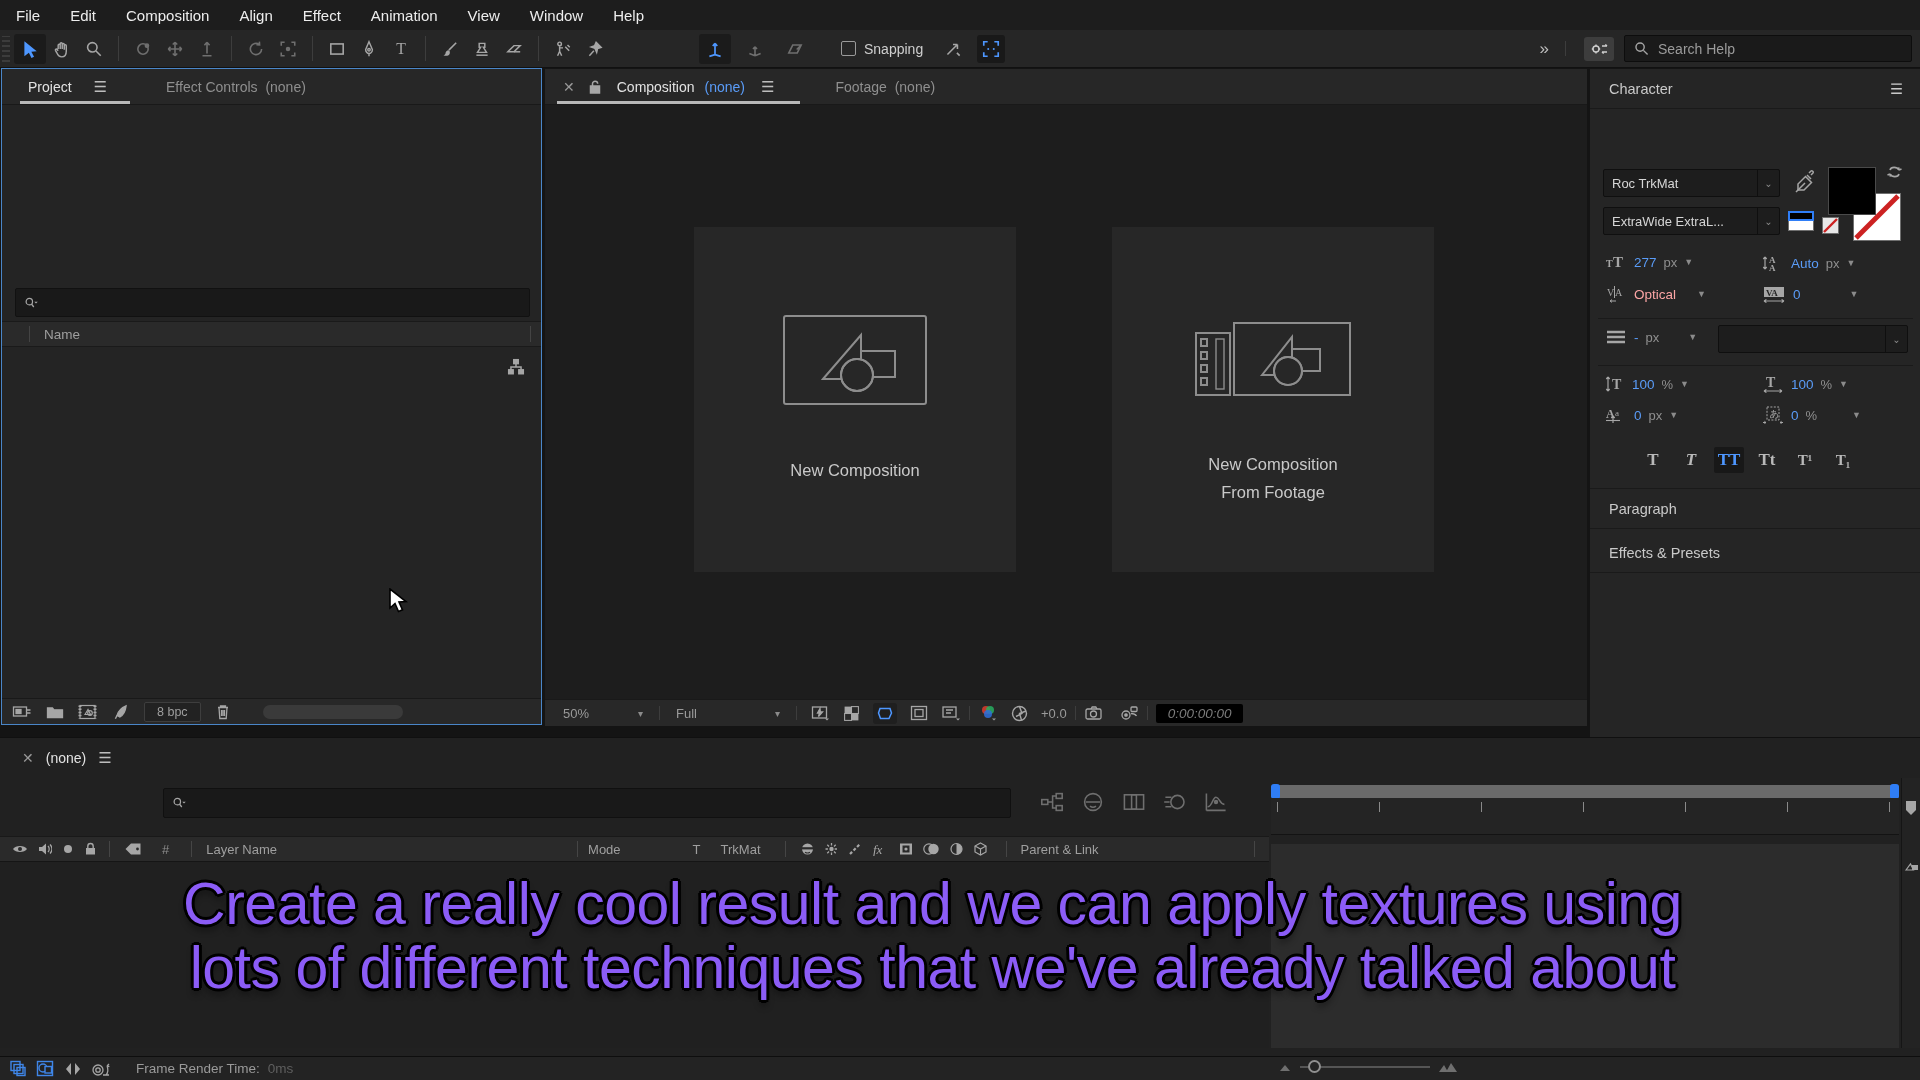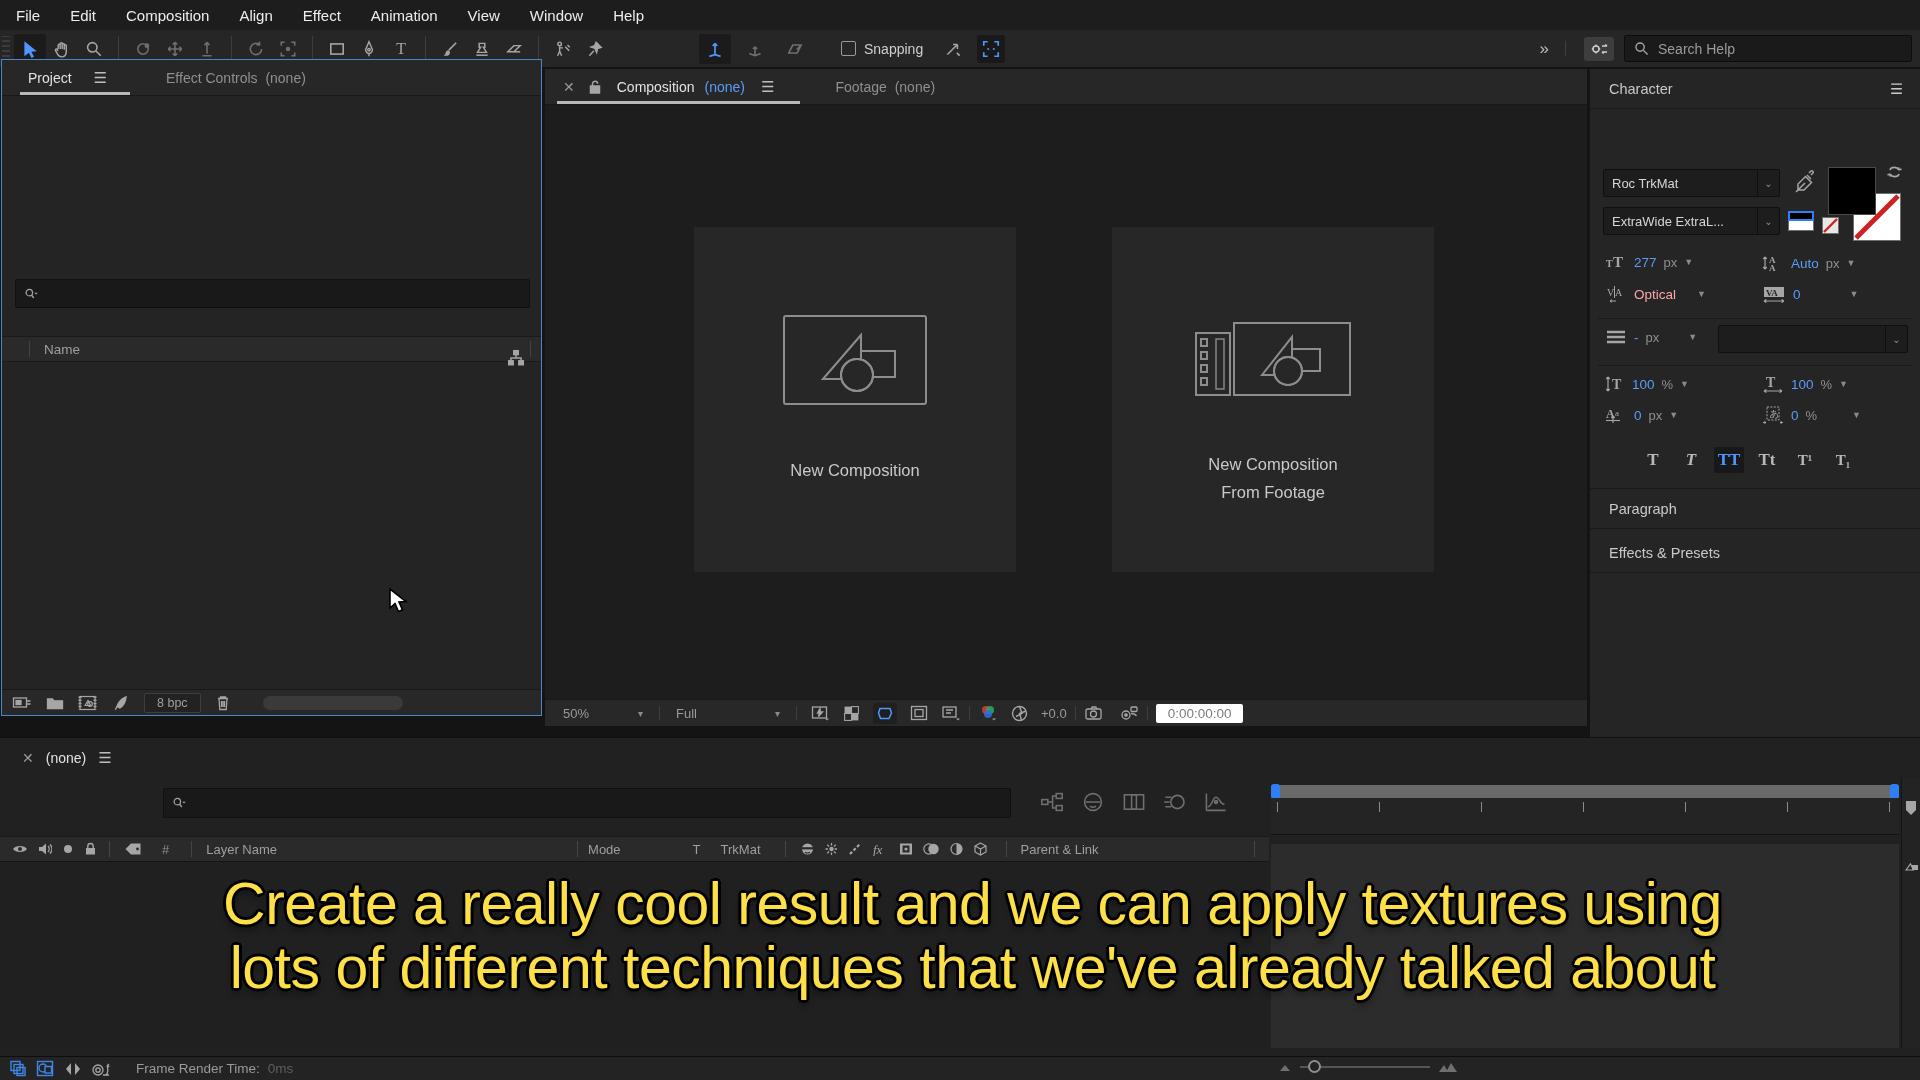--- a/index.html
+++ b/index.html
@@ -40,44 +40,44 @@
   #help-search input::placeholder { color:#9b9b9b; }
   .tabbar { height:36px; background:#272727; border-bottom:1px solid #191919; display:flex; align-items:center; }
   .tab-active-label { color:#e2e2e2; font-size:14px; }
   .tab-dim { color:#8f8f8f; font-size:14px; }
   .tab-underline { position:absolute; height:3px; background:#b8b8b8; }
   .hamb { color:#bdbdbd; font-size:15px; letter-spacing:1px; }
   .tab-blue { color:#5a9cf8; }
   .xclose { color:#9a9a9a; font-size:14px; }
 
   
-  #project-panel { left:1px; top:59px; width:541px; height:657px; border:1px solid #4a86c8; background:#242424; }
+  #project-panel { left:1px; top:68px; width:541px; height:657px; border:1px solid #4a86c8; background:#242424; }
   #proj-search { left:13px; top:219px; width:515px; height:29px; background:#191919; border:1px solid #111;
     border-radius:2px; display:flex; align-items:center; padding-left:8px; }
   #name-header { left:0; top:252px; width:539px; height:26px; background:#2a2a2a;
-    border-top:1px solid #1a1a1a; border-bottom:1px solid #1a1a1a; display:flex; align-items:center;margin-top:24px; }
+    border-top:1px solid #1a1a1a; border-bottom:1px solid #1a1a1a; display:flex; align-items:center; }
   #name-header .colsep { width:1px; height:16px; background:#444; }
   #name-header span { color:#9f9f9f; font-size:13.5px; margin-left:14px; }
   #proj-bottom { left:0; top:629px; width:539px; height:26px; background:#282828; border-top:1px solid #191919;
     display:flex; align-items:center; gap:14px; padding-left:10px; }
   .bpc { height:20px; padding:0 12px; border:1px solid #3e3e3e; border-radius:2px; color:#9f9f9f;
     font-size:12.5px; display:flex; align-items:center; background:#222; }
   .scrollpill { width:140px; height:14px; border-radius:7px; background:#3a3a3a; margin-left:18px; }
 
   
   #viewer-panel { left:545px; top:69px; width:1042px; height:657px; background:#1d1d1d; }
   .card { position:absolute; top:158px; width:322px; height:345px; background:#272727; cursor:pointer; }
   .card-iconbox { position:absolute; left:50%; transform:translateX(-50%); top:88px; width:144px; height:90px;
     border:2px solid #8d8d8d; border-radius:3px; }
   .card-label { position:absolute; width:100%; text-align:center; color:#c9c9c9; font-size:16.5px; }
   #viewer-bottom { left:0; top:630px; width:1042px; height:27px; background:#282828; border-top:1px solid #191919;
     display:flex; align-items:center; color:#9a9a9a; font-size:13px; }
   .dd { display:flex; align-items:center; gap:22px; padding:0 8px; color:#9a9a9a; }
   .chev { color:#8b8b8b; font-size:10px; }
-  .tcbox { background:#ffffff; border-radius:2px; padding:2px 12px; color:#7c7c7c; font-size:13.5px; }
+  .tcbox { background:#000000; border-radius:2px; padding:2px 12px; color:#7c7c7c; font-size:13.5px;font-style:italic; }
 
   
   #right-panel { left:1589px; top:69px; width:331px; height:668px; background:#252525; border-left:1px solid #141414; }
   .rp-head { height:40px; display:flex; align-items:center; justify-content:space-between;
     padding:0 16px 0 19px; border-bottom:1px solid #1a1a1a; }
   .rp-head span { color:#c9c9c9; font-size:14.5px; }
   .dropdown { background:#1d1d1d; border:1px solid #0f0f0f; border-radius:2px; height:28px;
     display:flex; align-items:center; }
   .dropdown .val { flex:1; color:#d6d6d6; font-size:13px; padding-left:8px; white-space:nowrap; overflow:hidden; }
   .dropdown .dchev { width:22px; align-self:stretch; border-left:1px solid #0f0f0f; display:flex;
@@ -117,23 +117,23 @@
 
   
   #statusbar { left:0; top:1056px; width:1920px; height:24px; background:#232323; border-top:1px solid #0e0e0e;
     display:flex; align-items:center; gap:8px; padding-left:8px; }
   #statusbar .lbl { color:#9a9a9a; font-size:13.5px; margin-left:16px; }
   #statusbar .val { color:#5f5f5f; font-size:13.5px; }
   #tl-zoom { position:absolute; left:1278px; top:1060px; display:flex; align-items:center; gap:8px; }
 
   
   #caption { left:0; top:872px; width:1865px; text-align:center; z-index:50; pointer-events:none;
-    color:#fde047; font-size:59px; line-height:64px; letter-spacing:-0.5px;
+    color:#8b5cf6; font-size:59px; line-height:64px; letter-spacing:-0.5px;
     text-shadow:-3px 0 0 #000,3px 0 0 #000,0 -3px 0 #000,0 3px 0 #000,
-      -2px -2px 0 #000,2px -2px 0 #000,-2px 2px 0 #000,2px 2px 0 #000,0 6px 7px rgba(0,0,0,.45);margin-left:40px; }
+      -2px -2px 0 #000,2px -2px 0 #000,-2px 2px 0 #000,2px 2px 0 #000,0 6px 7px rgba(0,0,0,.45); }
   #cursor { left:388px; top:588px; z-index:60; pointer-events:none; }
 </style>
 </head>
 <body>
 
 <div id="menubar" class="abs">
   <span>File</span>
   <span>Edit</span>
   <span>Composition</span>
   <span>Align</span>

